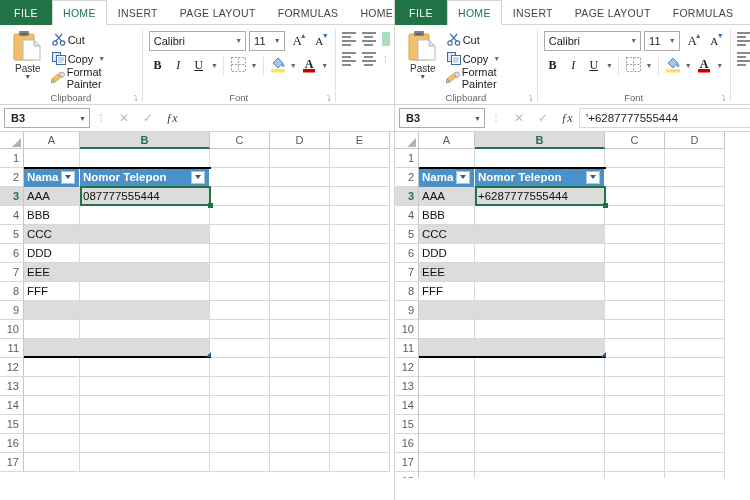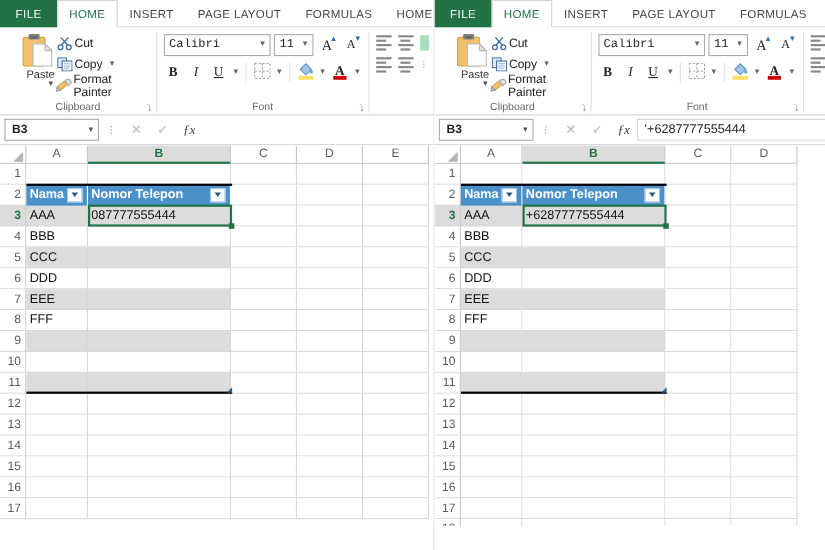--- a/index.html
+++ b/index.html
@@ -59,40 +59,40 @@
   .group-sep { width: 1px; background: #e0e0e0; margin: 4px 0 2px 0; align-self: stretch; }
   .dlg-launch {
     position: absolute; right: 4px; bottom: 2px;
     font-size: 8px; color: #888; line-height: 1;
   }
 
   
   .g-clipboard { width: 143px; }
   .paste-btn {
     width: 46px; display: flex; flex-direction: column;
-    align-items: flex-end; padding-top: 1px;
+    align-items: center; padding-top: 1px;
   }
   .paste-ico { width: 30px; height: 32px; position: relative; }
   .paste-label { font-size: 10px; color: #333; margin-top: 1px; }
   .paste-caret { font-size: 7px; color: #555; line-height: 6px; }
   .clip-items { display: flex; flex-direction: column; padding-top: 2px; gap: 2px; }
   .clip-item { display: flex; align-items: center; height: 17px; font-size: 11px; color: #222; }
   .clip-item .ci-ico { width: 18px; height: 15px; display: flex; align-items: center; justify-content: center; }
   .clip-caret { font-size: 7px; color: #666; margin-left: 5px; }
 
   
   .g-font { width: 192px; }
   .font-rows { display: flex; flex-direction: column; gap: 4px; width: 100%; padding-top: 1px; }
   .font-row { display: flex; align-items: center; gap: 3px; height: 21px; }
   .combo {
     height: 20px; border: 1px solid #ababab; background: #fff;
     display: flex; align-items: center; justify-content: space-between;
     padding: 0 3px 0 4px; font-size: 11px; color: #222;
   }
-  .combo .cv { overflow: hidden; white-space: nowrap; font-family: Liberation Mono, monospace; }
+  .combo .cv { overflow: hidden; white-space: nowrap; }
   .combo .cc { font-size: 7px; color: #666; padding-left: 3px; }
   .combo-fontname { width: 102px; }
   .combo-fontsize { width: 37px; }
   .ico-btn {
     width: 20px; height: 20px; display: flex;
     align-items: center; justify-content: center;
     font-size: 12px; color: #222;
   }
   .grow-a { font-size: 13px; position: relative; }
   .grow-a sup { font-size: 7px; position: absolute; top: 1px; right: 0px; }

